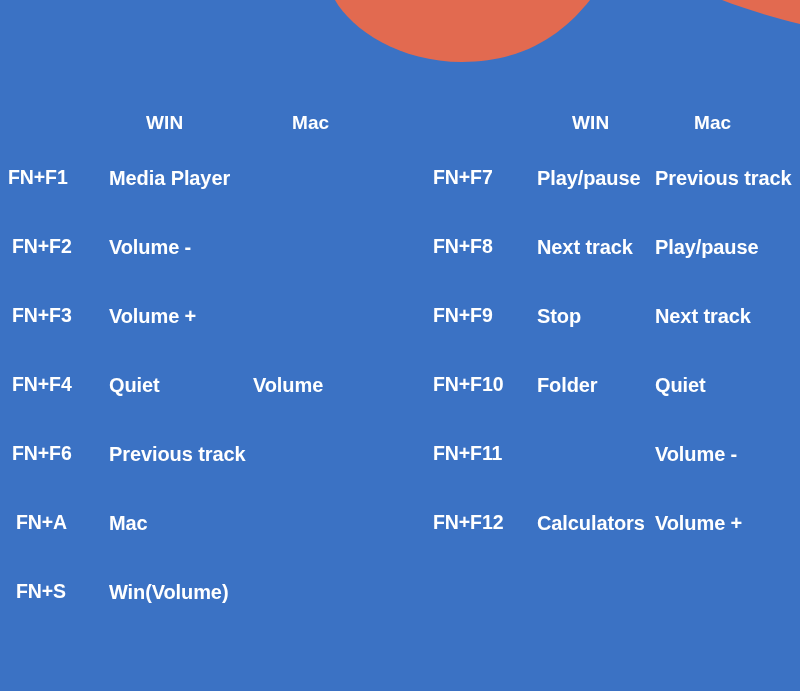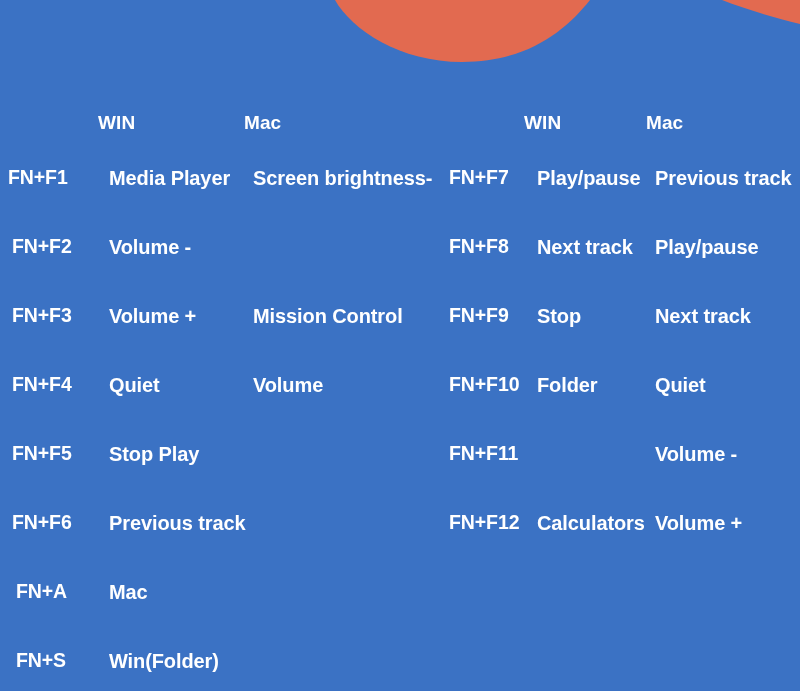--- a/index.html
+++ b/index.html
@@ -49,21 +49,21 @@
   }
 
   .tbl-left  { left: 0px;   top: 100px; width: 430px; }
   .tbl-right { left: 432px; top: 100px; width: 368px; }
 
   .row {
     position: relative;
     height: 69px;
     display: block;
   }
-  .row.header-row { height: 43px; }
+  .row.header-row { height: 43px; margin-left: 48px; }
 
   .cell {
     position: absolute;
     white-space: nowrap;
     line-height: 1;
     top: 50%;
     transform: translateY(-50%);
   }
 
   
@@ -82,21 +82,21 @@
     letter-spacing: -0.1px;
     margin-left: 13px;
   }
 
   
   .tbl-left  .col-key { left: 8px;  }
   .tbl-left  .col-win { left: 96px; }
   .tbl-left  .col-mac { left: 240px;}
 
   
-  .tbl-right .col-key { left: 17px;  }
+  .tbl-right .col-key { left: 1px;  }
   .tbl-right .col-win { left: 92px; }
   .tbl-right .col-mac { left: 210px;}
 
   
   .nudge-1  { margin-left: 2px;  }
   .nudge-4  { margin-left: 4px;  }
   .nudge-6  { margin-left: 6px;  }
   .nudge-8  { margin-left: 8px;  }
   .nudge-10 { margin-left: 10px; }
   .nudge-30 { margin-left: 30px; }
@@ -117,61 +117,54 @@
     <div class="tbl tbl-left">
 
       <div class="row header-row">
         <span class="cell hdr col-win nudge-1">WIN</span>
         <span class="cell hdr col-mac nudge-4">Mac</span>
       </div>
 
       <div class="row">
         <span class="cell key col-key">FN+F1</span>
         <span class="cell val col-win">Media Player</span>
-        <span class="cell val col-mac">Screen brightness-</span>
       </div>
 
       <div class="row">
         <span class="cell key col-key nudge-4">FN+F2</span>
         <span class="cell val col-win nudge-6">Volume -</span>
       </div>
 
       <div class="row">
         <span class="cell key col-key nudge-4">FN+F3</span>
         <span class="cell val col-win nudge-10">Volume +</span>
-        <span class="cell val col-mac">Mission Control</span>
       </div>
 
       <div class="row">
         <span class="cell key col-key nudge-4">FN+F4</span>
         <span class="cell val col-win nudge-6">Quiet</span>
         <span class="cell val col-mac nudge-4">Volume</span>
       </div>
 
-      <div class="row">
-        <span class="cell key col-key nudge-4">FN+F5</span>
-        <span class="cell val col-win nudge-6">Stop Play</span>
-
-      </div>
 
       <div class="row">
         <span class="cell key col-key nudge-4">FN+F6</span>
         <span class="cell val col-win nudge-8">Previous track</span>
 
       </div>
 
       <div class="row">
         <span class="cell key col-key nudge-8">FN+A</span>
         <span class="cell val col-win nudge-6">Mac</span>
 
       </div>
 
       <div class="row">
         <span class="cell key col-key nudge-8">FN+S</span>
-        <span class="cell val col-win nudge-10">Win(Folder)</span>
+        <span class="cell val col-win nudge-10">Win(Volume)</span>
 
       </div>
 
     </div>
 
     <div class="tbl tbl-right">
 
       <div class="row header-row">
         <span class="cell hdr col-win">WIN</span>
         <span class="cell hdr col-mac nudge-4">Mac</span>

